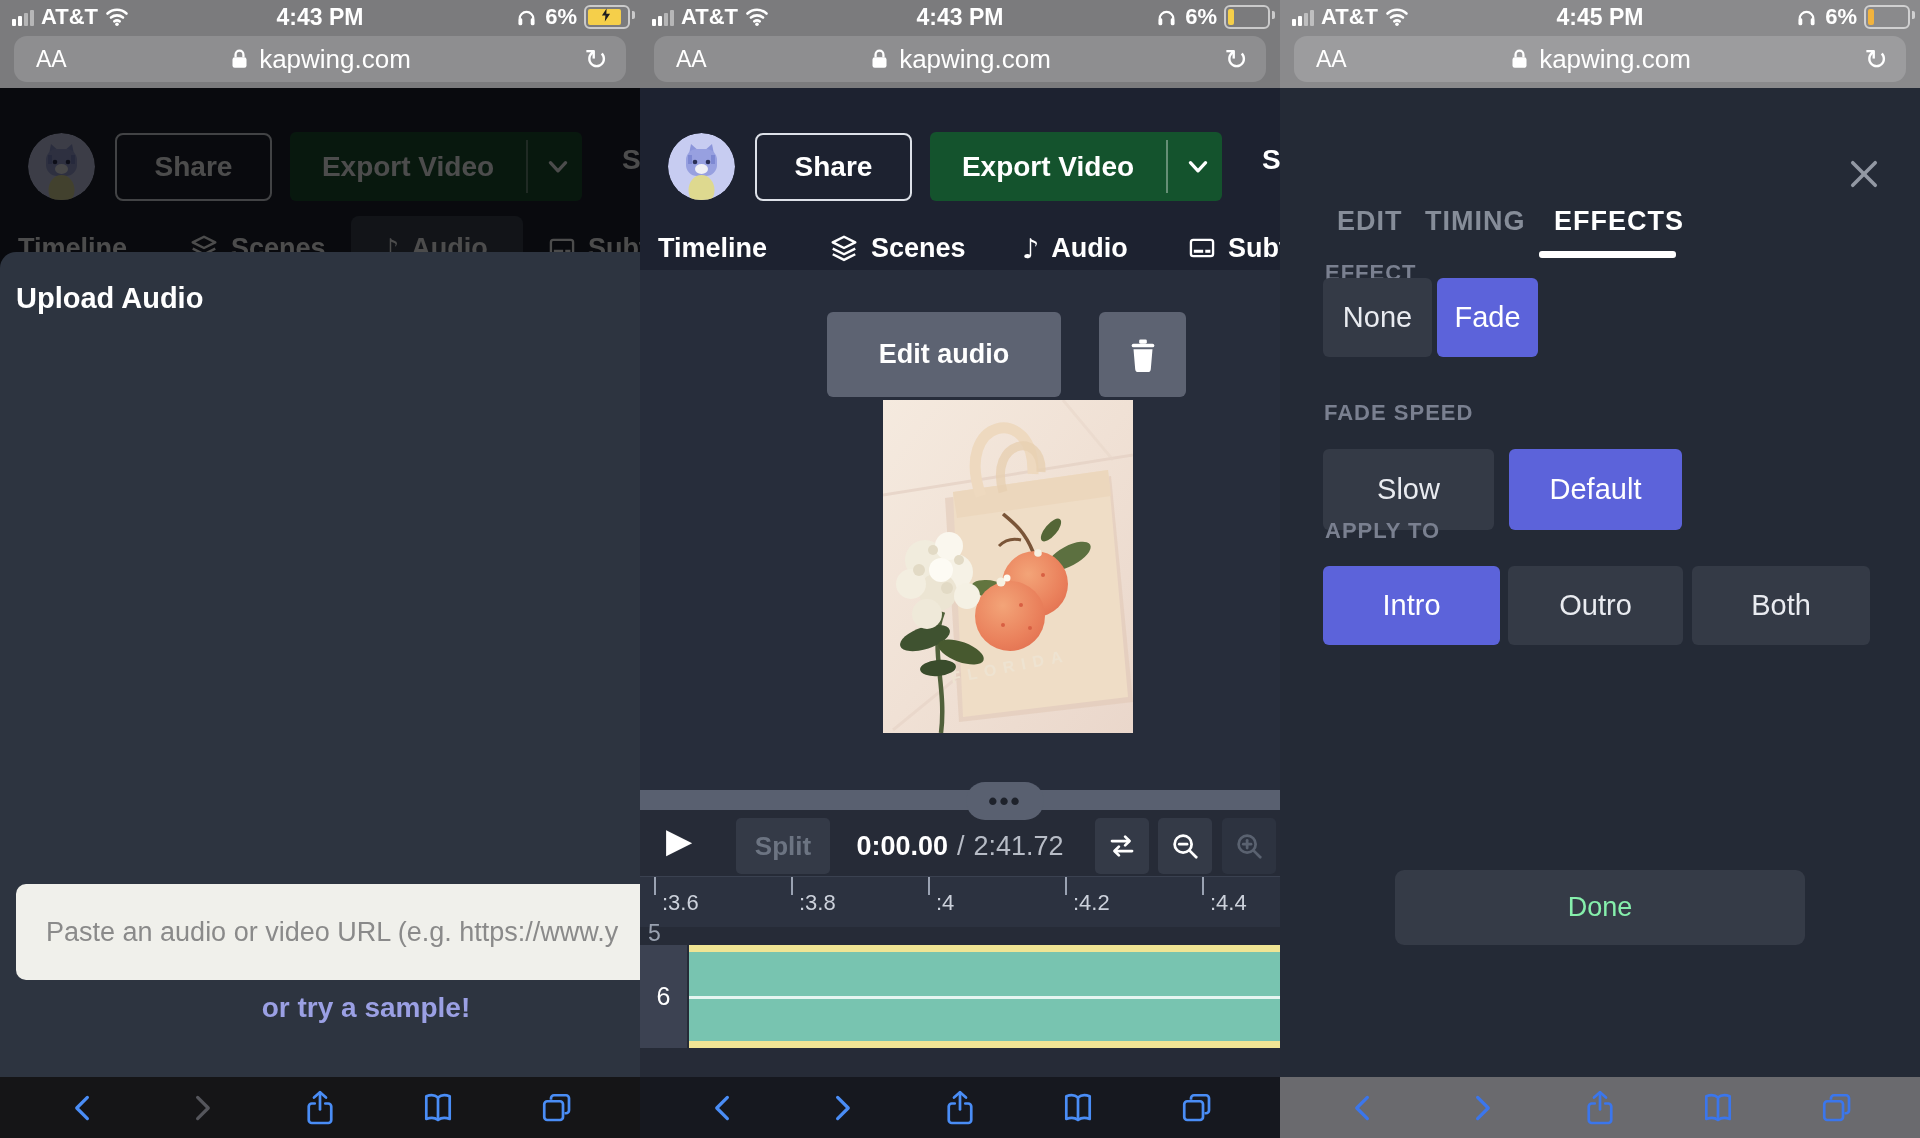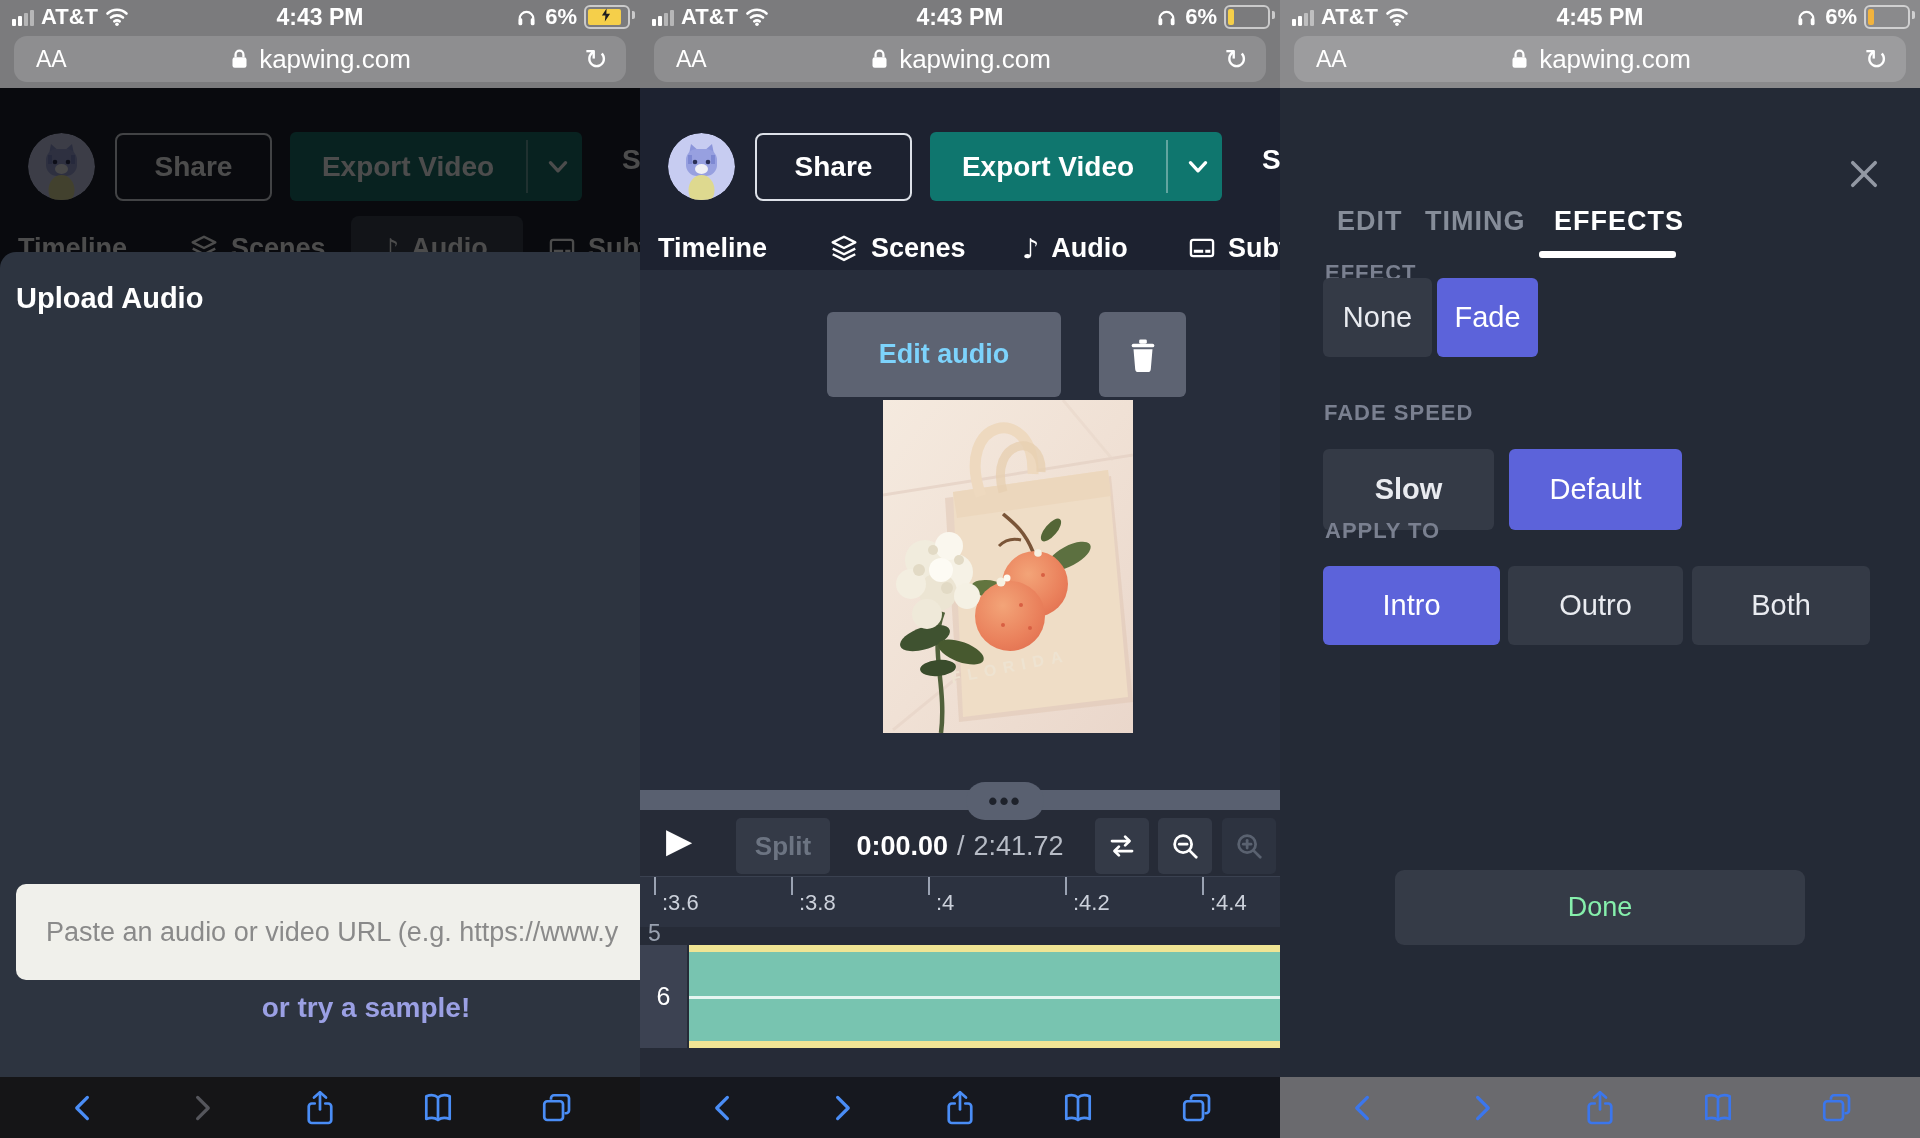--- a/index.html
+++ b/index.html
@@ -26,35 +26,35 @@
   .urlmid{position:absolute;left:0;right:0;display:flex;align-items:center;justify-content:center;gap:9px;
           font-size:26px;color:#fff;}
   .refresh{position:absolute;right:18px;font-size:28px;color:#fff;font-family:"DejaVu Sans",sans-serif;}
 
   
   .edhead{position:absolute;left:0;top:88px;width:640px;height:182px;background:#1d2230;}
   .avatar{position:absolute;left:28px;top:45px;width:67px;height:67px;}
   .sharebtn{position:absolute;left:115px;top:45px;width:157px;height:68px;border:2px solid #dde1e8;
             border-radius:8px;display:flex;align-items:center;justify-content:center;
             color:#fff;font-size:28px;font-weight:bold;box-sizing:border-box;}
-  .exportbtn{position:absolute;left:290px;top:44px;width:292px;height:69px;background:#0f766e;border-radius:6px;
+  .exportbtn{position:absolute;left:290px;top:44px;width:292px;height:69px;background:#14532d;border-radius:6px;
              color:#fff;font-size:28px;font-weight:bold;}
   .exportbtn .lbl{position:absolute;left:0;width:236px;top:0;bottom:0;display:flex;align-items:center;justify-content:center;}
   .exportbtn .div{position:absolute;left:236px;top:8px;bottom:8px;width:2px;background:rgba(255,255,255,.35);}
   .exportbtn .chev{position:absolute;left:244px;right:0;top:0;bottom:0;display:flex;align-items:center;justify-content:center;}
   .signclip{position:absolute;left:622px;top:56px;color:#fff;font-size:28px;font-weight:bold;white-space:nowrap;}
   .tabsrow{position:absolute;left:0;top:140px;width:640px;height:42px;color:#fff;font-size:27px;font-weight:bold;margin-left:16px;}
   .tabitem{position:absolute;display:flex;align-items:center;gap:12px;top:0;height:40px;white-space:nowrap;}
   .tabhl{position:absolute;left:335px;top:-12px;width:172px;height:60px;background:#3a4354;border-radius:8px;}
 
   .dim{filter:brightness(0.30) saturate(0.85);}
 
   
   .workspace{position:absolute;left:0;top:270px;width:640px;height:520px;background:#272d3b;}
-  .graybtn{background:#5d6372;border-radius:6px;color:#7dd3fc;font-weight:bold;
+  .graybtn{background:#5d6372;border-radius:6px;color:#ffffff;font-weight:bold;
            display:flex;align-items:center;justify-content:center;}
   
   .timeline{position:absolute;left:0;top:790px;width:640px;height:287px;background:#262b37;}
   .scrubbar{position:absolute;left:0;top:0;width:640px;height:20px;background:#596070;}
   .scrubhandle{position:absolute;left:326px;top:-8px;width:78px;height:38px;background:#596070;border-radius:19px;
                display:flex;align-items:center;justify-content:center;color:#1e222b;font-size:26px;font-weight:bold;letter-spacing:2px;}
   .tl-btn{position:absolute;top:28px;height:56px;background:#343a47;border-radius:5px;
           display:flex;align-items:center;justify-content:center;}
   .ruler{position:absolute;left:0;top:86px;width:640px;height:50px;background:#2c3240;border-top:1px solid #3a4150;}
   .tick{position:absolute;top:0;width:2px;height:18px;background:#9aa2b2;}
@@ -586,21 +586,21 @@
     <span class="fx-tab" style="left:57px;">EDIT</span>
     <span class="fx-tab" style="left:145px;">TIMING</span>
     <span class="fx-tab" style="left:274px;color:#fff;">EFFECTS</span>
     <div class="fx-underline"></div>
 
     <span class="seclabel" style="left:45px;top:172px;">EFFECT</span>
     <div class="optbtn" style="left:43px;top:190px;width:109px;height:79px;">None</div>
     <div class="optbtn sel" style="left:157px;top:190px;width:101px;height:79px;">Fade</div>
 
     <span class="seclabel" style="left:44px;top:312px;">FADE SPEED</span>
-    <div class="optbtn" style="left:43px;top:361px;width:171px;height:81px;font-weight:bold;">Slow</div>
+    <div class="optbtn" style="left:43px;top:361px;width:171px;height:81px;">Slow</div>
     <div class="optbtn sel" style="left:229px;top:361px;width:173px;height:81px;">Default</div>
 
     <span class="seclabel" style="left:45px;top:430px;">APPLY TO</span>
     <div class="optbtn sel" style="left:43px;top:478px;width:177px;height:79px;">Intro</div>
     <div class="optbtn" style="left:228px;top:478px;width:175px;height:79px;">Outro</div>
     <div class="optbtn" style="left:412px;top:478px;width:178px;height:79px;">Both</div>
 
     <div class="donebtn">Done</div>
   </div>
 

